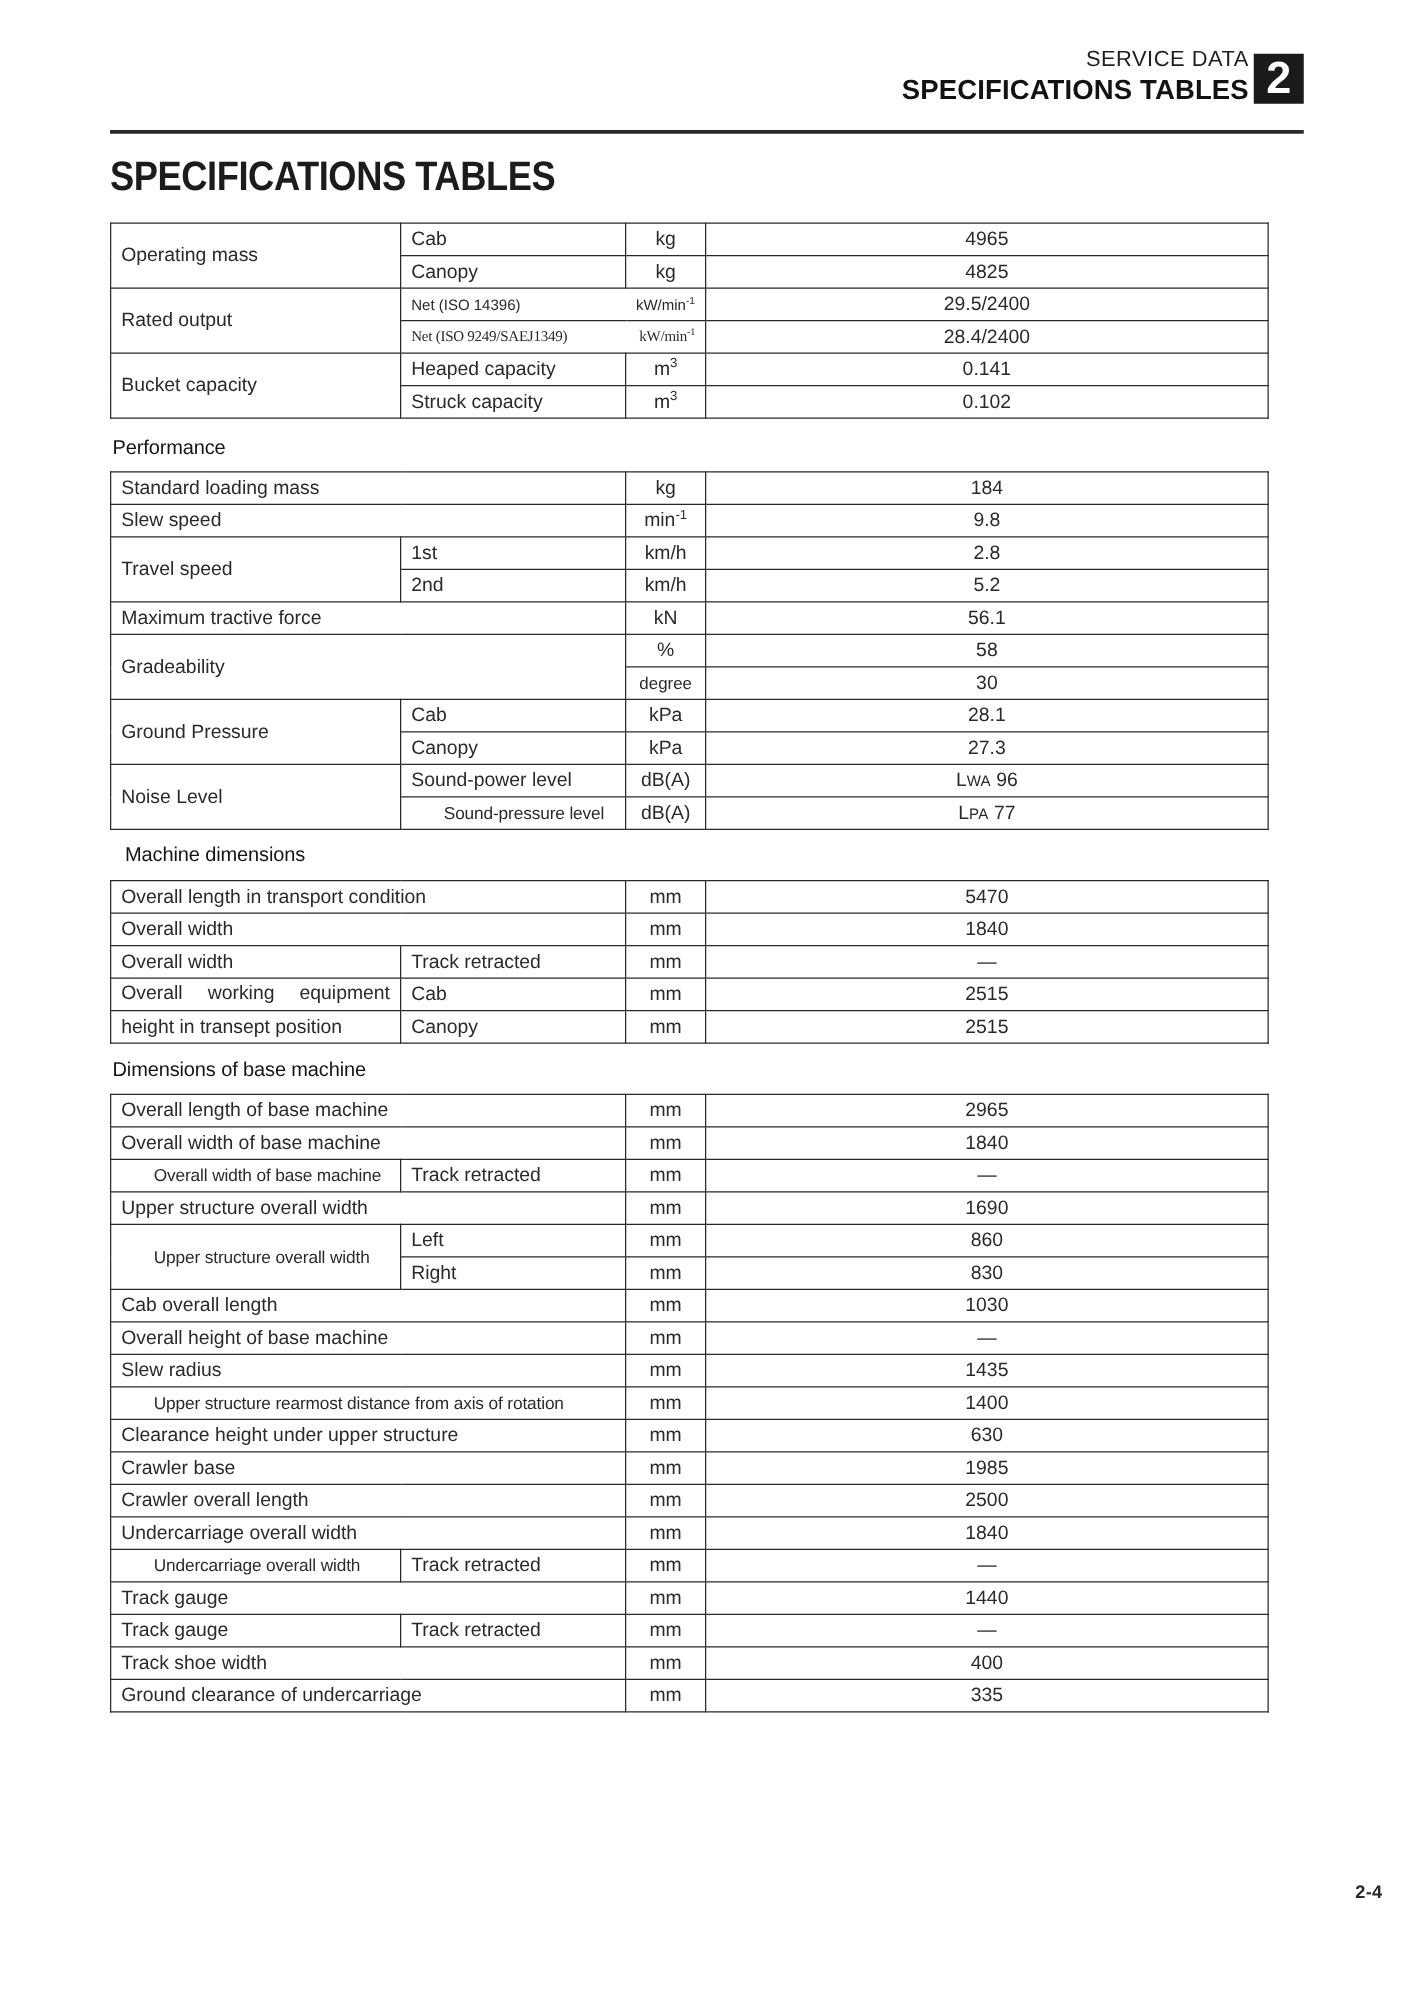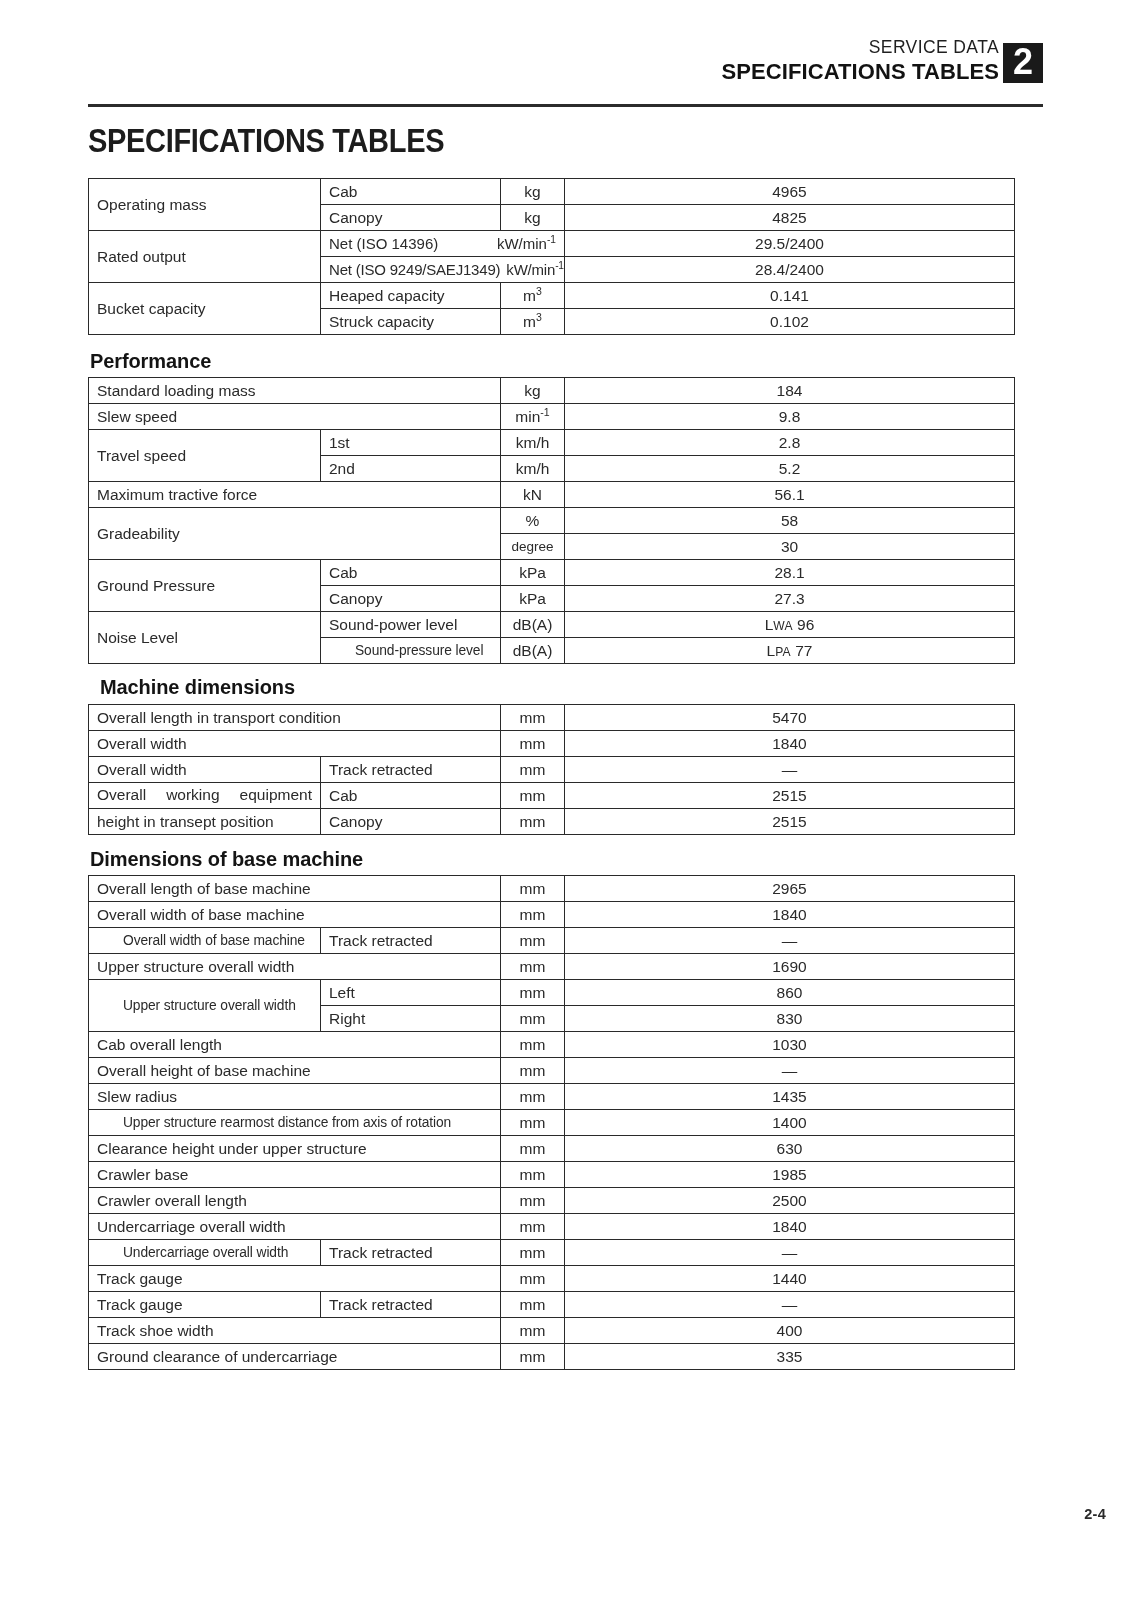--- a/index.html
+++ b/index.html
@@ -108,46 +108,46 @@
   .c-value   { width: 450px; text-align: center; }
 
   td.unit { text-align: center; }
   td.value { }
   td.justify-label {
     white-space: normal;
     text-align: justify;
     text-align-last: justify;
     line-height: 1.45;
   }
-  td.small-text { font-size: 12.5px; letter-spacing: -0.2px; }
+  td.small-text { font-size: 12.5px; letter-spacing: -0.2px; font-family: Liberation Serif, serif; }
   td.tight-text { font-size: 13.8px; letter-spacing: -0.1px; padding-left: 34px; }
   td.ratedlabel {
     position: relative;
-    font-size: 15px;
+    font-size: 12px;
   }
   .rated-inline {
     display: flex;
     justify-content: space-between;
     align-items: baseline;
     width: 100%;
   }
   .rated-inline .lead { padding-right: 6px; }
   .rated-inline .unit-part { white-space: nowrap; }
 
   sup { font-size: 0.68em; vertical-align: super; line-height: 0; }
 
   .smallcaps {
     font-size: 0.78em;
     letter-spacing: 0.2px;
   }
 
   
   .section-heading {
-    font-size: 20px;
-    font-weight: bold;
+    font-size: 16px;
+    font-weight: normal;
     color: #141414;
     letter-spacing: -0.1px;
   }
 
   .block-top1   { position: absolute; top: 178px;  left: 88px; }
   .head-perf    { position: absolute; top: 350px;  left: 90px; }
   .block-perf   { position: absolute; top: 377px;  left: 88px; }
   .head-mdim    { position: absolute; top: 676px;  left: 100px; }
   .block-mdim   { position: absolute; top: 704px;  left: 88px; }
   .head-bdim    { position: absolute; top: 848px;  left: 90px; }

